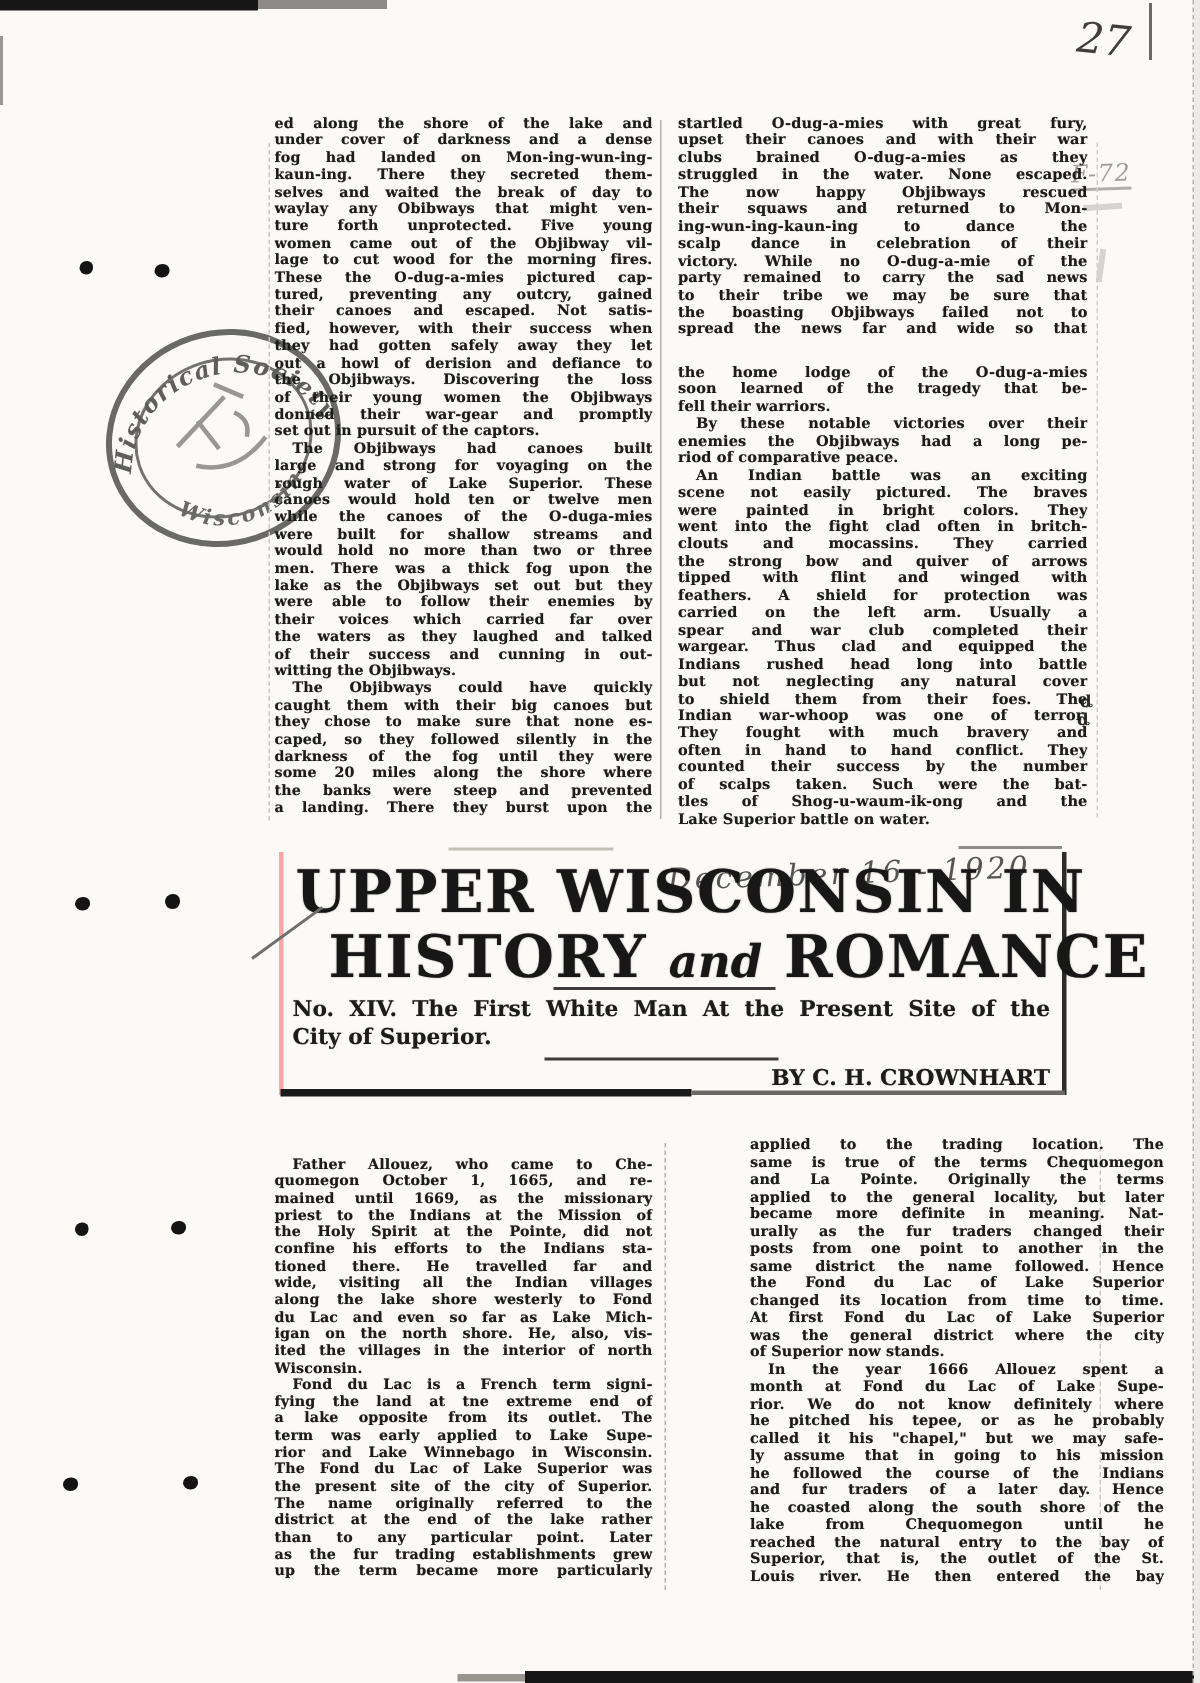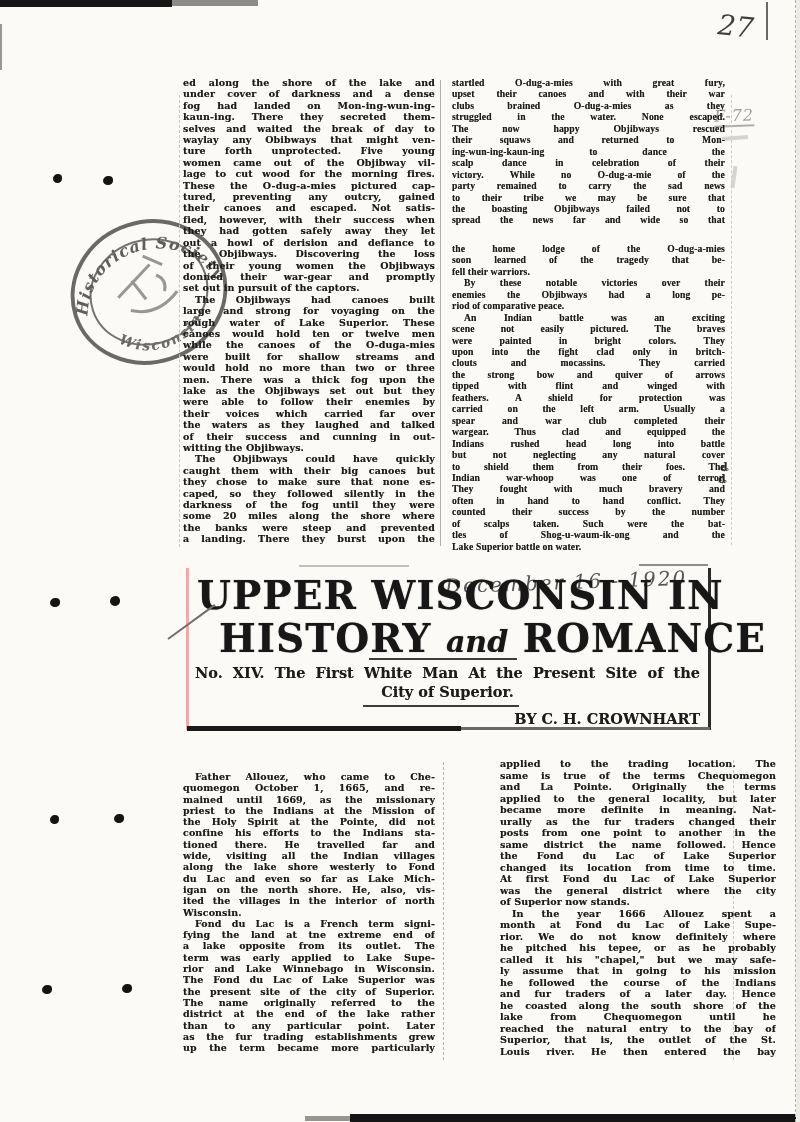--- a/index.html
+++ b/index.html
@@ -6,39 +6,39 @@
   .page{position:relative;width:800px;height:1122px;margin:0 auto;background:#fbfaf6;
         font-family:"DejaVu Serif",serif;color:#1c1c1c;overflow:hidden;}
   
   .artifact{position:absolute;}
   .dot{position:absolute;background:#141414;border-radius:55% 45% 50% 50%;}
   .vrule{position:absolute;width:1px;}
   
   .col{position:absolute;font-weight:bold;letter-spacing:.1px;
        text-shadow:0 0 .5px rgba(30,30,30,.55);}
   .c-tl{left:183px;top:77px;width:252px;font-size:9.5px;line-height:11.4px;}
-  .c-tr{left:452px;top:77px;width:273px;font-size:9.7px;line-height:11.45px;font-family:Liberation Serif, serif;}
+  .c-tr{left:452px;top:77px;width:273px;font-size:9.7px;line-height:11.45px;}
   .c-bl{left:183px;top:771px;width:252px;font-size:9.5px;line-height:11.3px;}
   .c-br{left:452px;top:758px;width:276px;font-size:9.6px;line-height:11.5px;margin-left:48px;}
   .ln{text-align:justify;text-align-last:justify;overflow:hidden;white-space:normal;}
   .ln.end{text-align-last:left;}
   .ln.ind{text-indent:12px;}
   
   .hbox{position:absolute;left:186px;top:568px;width:519px;height:162px;
         border-left:3px solid #fca5a5;border-right:3px solid #2b2b2b;}
   .hl{position:absolute;font-weight:bold;color:#171717;white-space:nowrap;
       text-shadow:0 0 1px rgba(25,25,25,.6);}
   .hl1{left:8px;top:4px;font-size:39px;letter-spacing:1px;}
   .hl2{left:30px;top:47px;font-size:39px;letter-spacing:1px;}
   .hl-and{font-style:italic;font-size:30px;letter-spacing:0;}
   .hrule{position:absolute;background:#3d3d3d;height:2px;}
   .subhead{position:absolute;left:6px;width:505px;font-weight:bold;font-size:14.5px;
            text-shadow:0 0 .6px rgba(25,25,25,.5);}
   .sh1{top:96px;text-align:justify;text-align-last:justify;}
-  .sh2{top:115px;text-align:center;}
+  .sh2{top:115px;text-align:left;}
   .byline{position:absolute;left:6px;top:142px;width:505px;text-align:right;
           font-weight:bold;font-size:14.5px;text-shadow:0 0 .6px rgba(25,25,25,.5);}
   
   .hand{position:absolute;font-family:"DejaVu Serif",serif;font-style:italic;color:#4c4c4c;}
   .hand27{left:718px;top:10px;font-size:28px;transform:rotate(6deg);color:#3f3f3f;}
   .handdate{left:445px;top:570px;font-size:20px;letter-spacing:2px;transform:rotate(-2deg);color:#555;}
   .handcat{left:714px;top:106px;font-size:16px;letter-spacing:1px;color:#a09e9a;
            border-bottom:2px solid #b0aeaa;transform:rotate(-2deg);}
   .smudge{position:absolute;background:#b7b5b1;opacity:.55;}
   .stray{position:absolute;font-weight:bold;font-size:11px;color:#2a2a2a;}
@@ -163,21 +163,21 @@
       <div style="height: 17px;"></div>
       <div class="ln">the home lodge of the O-dug-a-mies</div>
       <div class="ln">soon learned of the tragedy that be-</div>
       <div class="ln end">fell their warriors.</div>
       <div class="ln ind">By these notable victories over their</div>
       <div class="ln">enemies the Objibways had a long pe-</div>
       <div class="ln end">riod of comparative peace.</div>
       <div class="ln ind">An Indian battle was an exciting</div>
       <div class="ln">scene not easily pictured. The braves</div>
       <div class="ln">were painted in bright colors. They</div>
-      <div class="ln">upon into the fight clad only in britch-</div>
+      <div class="ln">went into the fight clad often in britch-</div>
       <div class="ln">clouts and mocassins. They carried</div>
       <div class="ln">the strong bow and quiver of arrows</div>
       <div class="ln">tipped with flint and winged with</div>
       <div class="ln">feathers. A shield for protection was</div>
       <div class="ln">carried on the left arm. Usually a</div>
       <div class="ln">spear and war club completed their</div>
       <div class="ln">wargear. Thus clad and equipped the</div>
       <div class="ln">Indians rushed head long into battle</div>
       <div class="ln">but not neglecting any natural cover</div>
       <div class="ln">to shield them from their foes. The</div>

